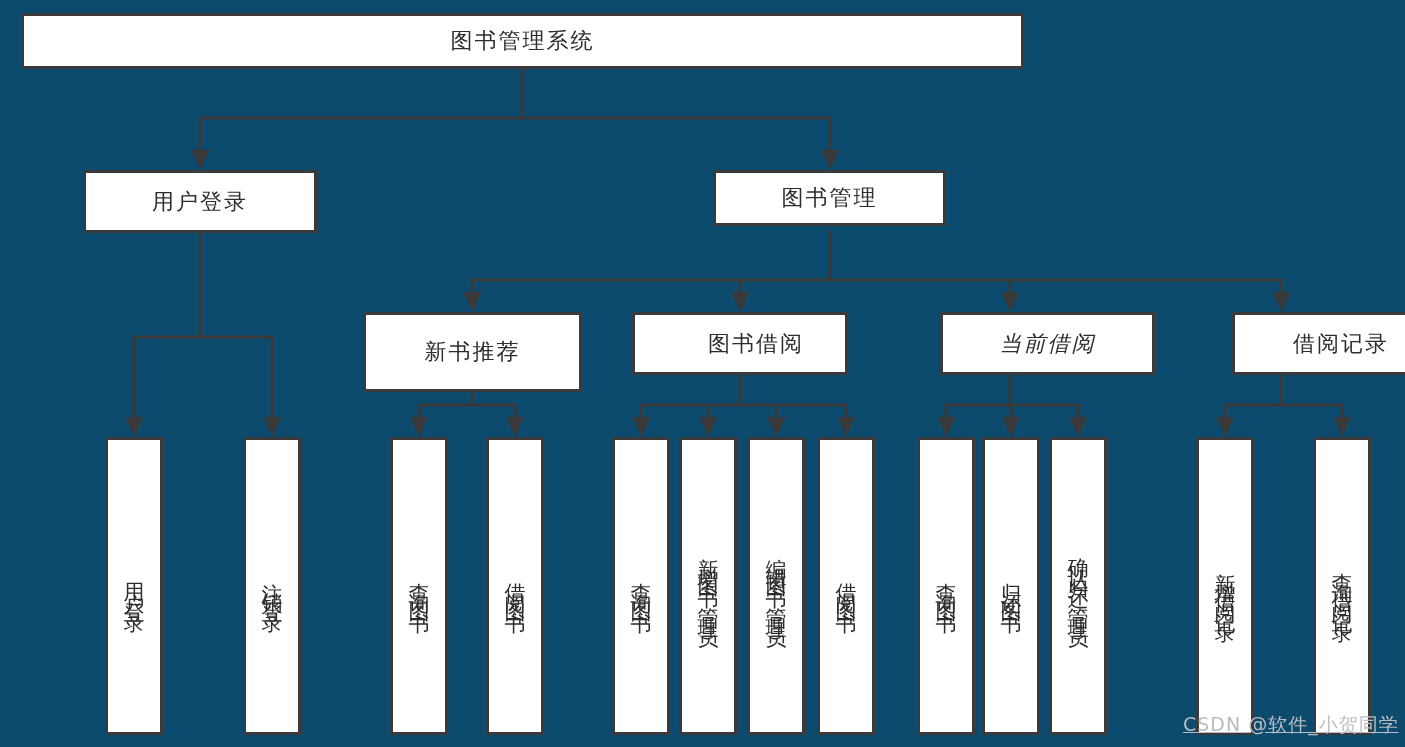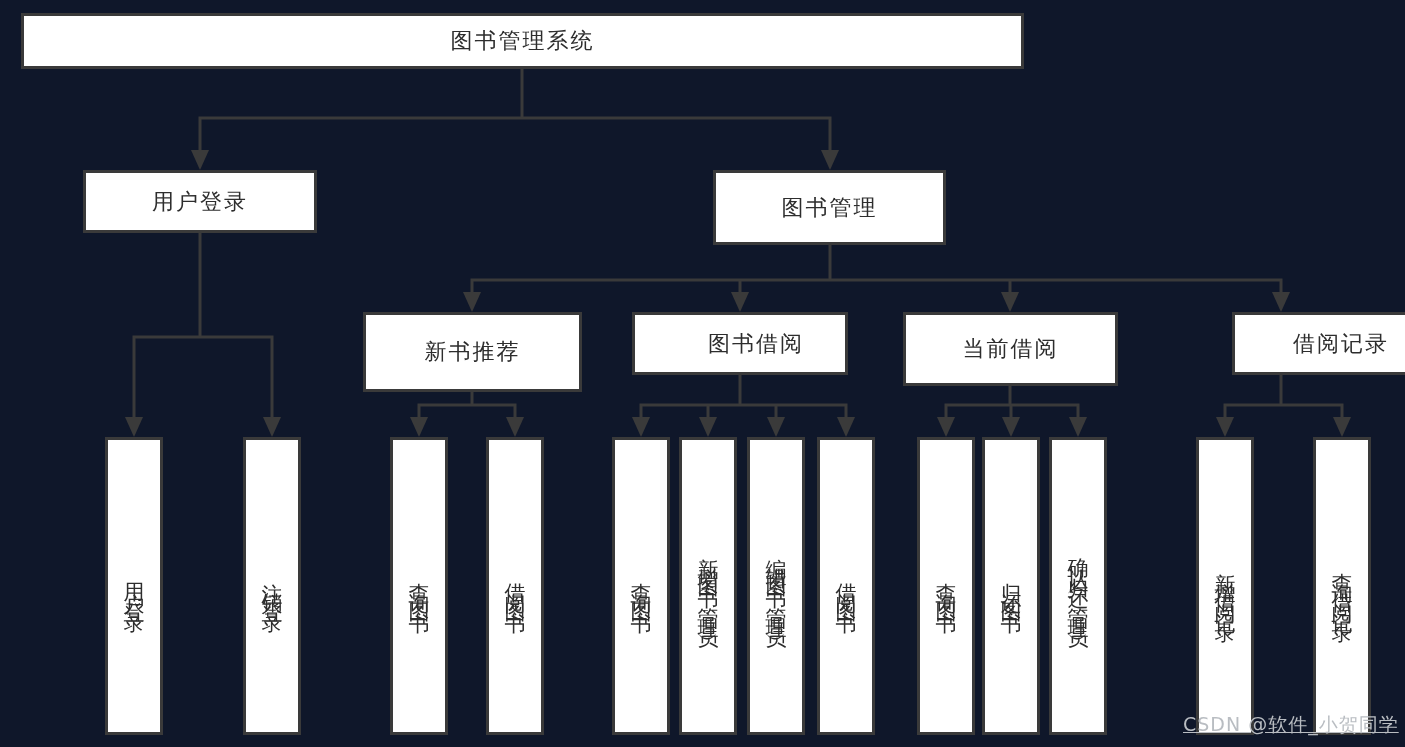--- a/index.html
+++ b/index.html
@@ -1,20 +1,20 @@
 <!DOCTYPE html>
 <html><head>
 <meta charset="utf-8">
 <style>
   html, body { margin: 0; padding: 0; background: #ffffff; }
   .canvas {
     position: relative;
     width: 1405px;
     height: 747px;
-    background: #0f172a;
+    background: #0c4a6e;
     font-family: "DejaVu Sans", "Liberation Sans", sans-serif;
     color: #2d2d2d;
     overflow: hidden;
   }
   svg.connectors { position: absolute; left: 0; top: 0; }
   .box {
     position: absolute;
     box-sizing: border-box;
     border: 3px solid #3a3a3a;
     background: #ffffff;
@@ -87,25 +87,25 @@
       <polygon points="1002,417 1020,417 1011,437"></polygon>
       <polygon points="1069,417 1087,417 1078,437"></polygon>
       <polygon points="1216,417 1234,417 1225,437"></polygon>
       <polygon points="1333,417 1351,417 1342,437"></polygon>
     </g>
   </svg>
 
   <div class="box" style="left:21px; top:13px; width:1003px; height:56px;">图书管理系统</div>
 
   <div class="box" style="left:83px; top:170px; width:234px; height:63px;">用户登录</div>
-  <div class="box" style="left:713px; top:170px; width:233px; height:75px;">图书管理</div>
+  <div class="box" style="left:713px; top:170px; width:233px; height:56px;">图书管理</div>
 
   <div class="box" style="left:363px; top:312px; width:219px; height:80px;">新书推荐</div>
   <div class="box" style="left:632px; top:312px; width:216px; height:63px;padding-left:32px;">图书借阅</div>
-  <div class="box" style="left:903px; top:312px; width:215px; height:74px;">当前借阅</div>
+  <div class="box" style="left:940px; top:312px; width:215px; height:63px;font-style:italic;">当前借阅</div>
   <div class="box" style="left:1232px; top:312px; width:218px; height:63px;">借阅记录</div>
 
   <div class="leaf" style="left:105px;">用户登录</div>
   <div class="leaf" style="left:243px;">注销登录</div>
 
   <div class="leaf" style="left:390px;">查询图书</div>
   <div class="leaf" style="left:486px;">借阅图书</div>
 
   <div class="leaf" style="left:612px;">查询图书</div>
   <div class="leaf" style="left:679px;">新增图书（管理员）</div>

